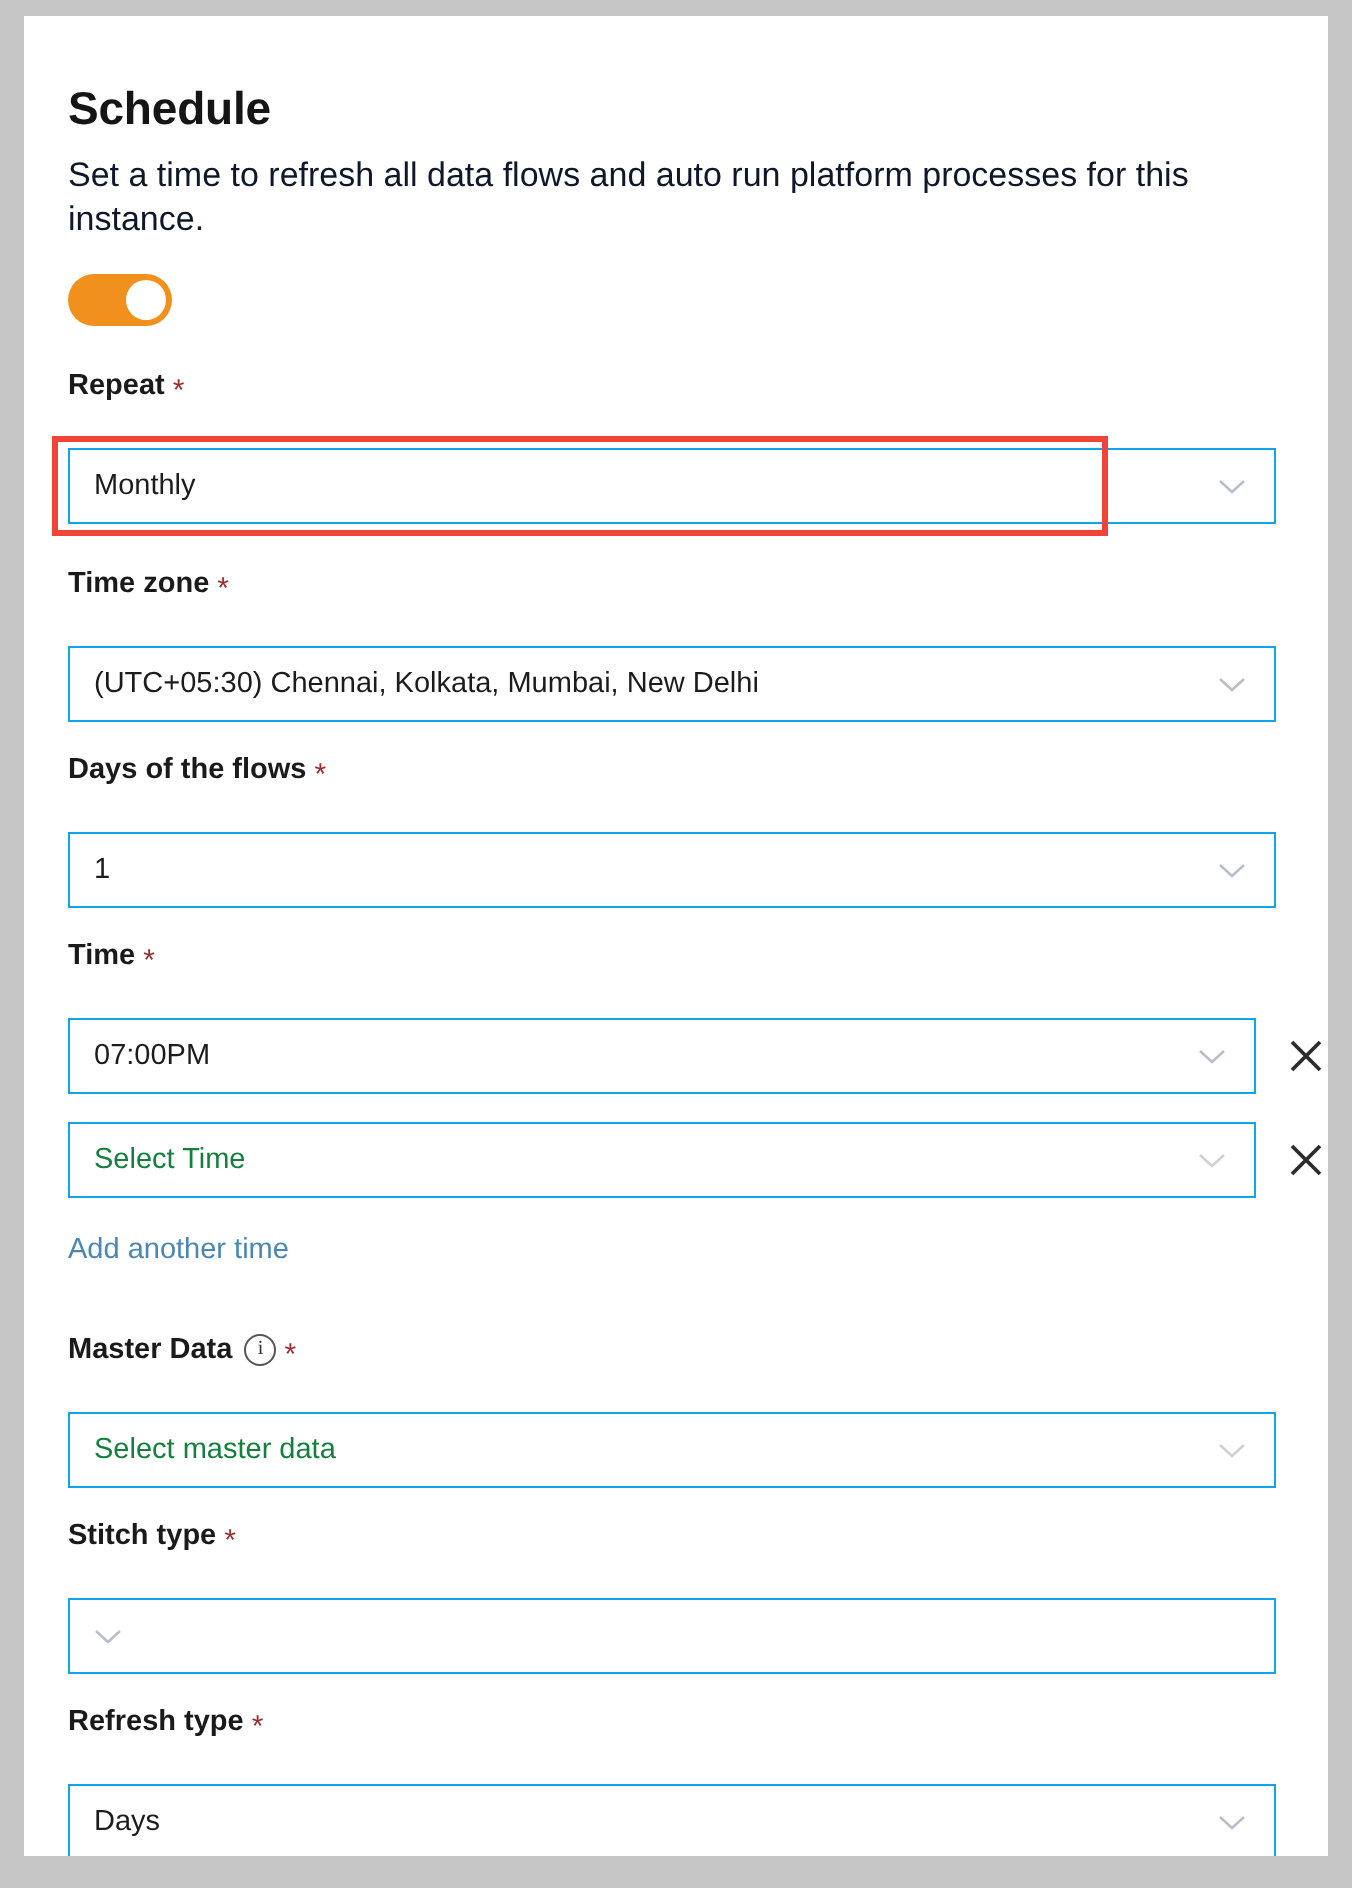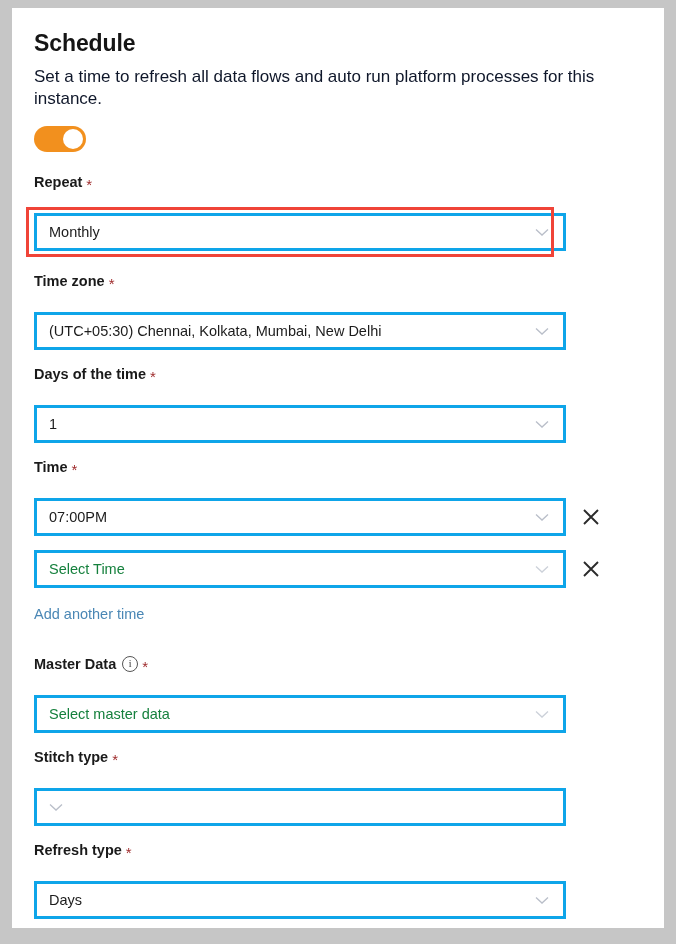--- a/index.html
+++ b/index.html
@@ -24,21 +24,21 @@
     overflow: hidden;
   }
   .inner {
     padding: 22px 0 0 22px;
   }
   .page-title {
     font-size: 23px;
     font-weight: bold;
     color: #151515;
     letter-spacing: -0.1px;
-    margin: 0 0 9px 0;
+    margin: 11px 0 9px 0;
   }
   .page-subtitle {
     font-size: 17px;
     color: #0f172a;
     margin: 4px 0 16px 0;
     line-height: 1.3;
   }
   
   .toggle-switch {
     width: 52px;
@@ -90,23 +90,23 @@
     border-radius: 50%;
     font-size: 10px;
     font-weight: normal;
     font-family: "Liberation Serif", serif;
     color: #333;
     line-height: 1;
     cursor: pointer;
     margin-left: 2px;
   }
   .select-box {
-    width: 532px;
+    width: 604px;
     height: 38px;
-    border: 3px solid #0ea5e9;
+    border: 1px solid #0ea5e9;
     background: #ffffff;
     box-sizing: border-box;
     display: flex;
     align-items: center;
     padding: 0 10px 0 12px;
     font-size: 14.5px;
     color: #1c1c1c;
     cursor: pointer;
     position: relative;
   }
@@ -218,21 +218,21 @@
         <span class="chev">
           <svg viewBox="0 0 14 9" width="14" height="9">
               <path d="M1 1.5 L7 7 L13 1.5" fill="none" stroke="#b9bec9" stroke-width="1.3"></path>
             </svg>
         </span>
       </div>
     </div>
 
     <div class="field-group">
       <div class="field-label">
-        <span>Days of the time</span>
+        <span>Days of the flows</span>
         <span class="req-star">*</span>
       </div>
       <div class="select-box">
         <span class="value">1</span>
         <span class="chev">
           <svg viewBox="0 0 14 9" width="14" height="9">
               <path d="M1 1.5 L7 7 L13 1.5" fill="none" stroke="#b9bec9" stroke-width="1.3"></path>
             </svg>
         </span>
       </div>

